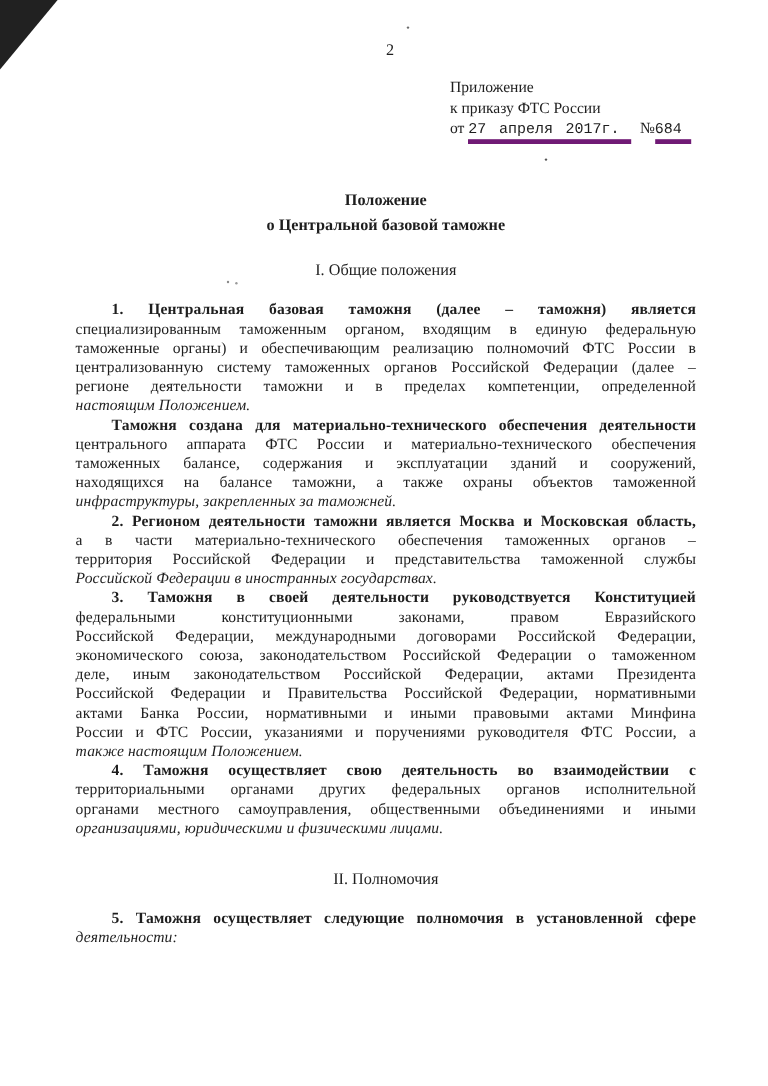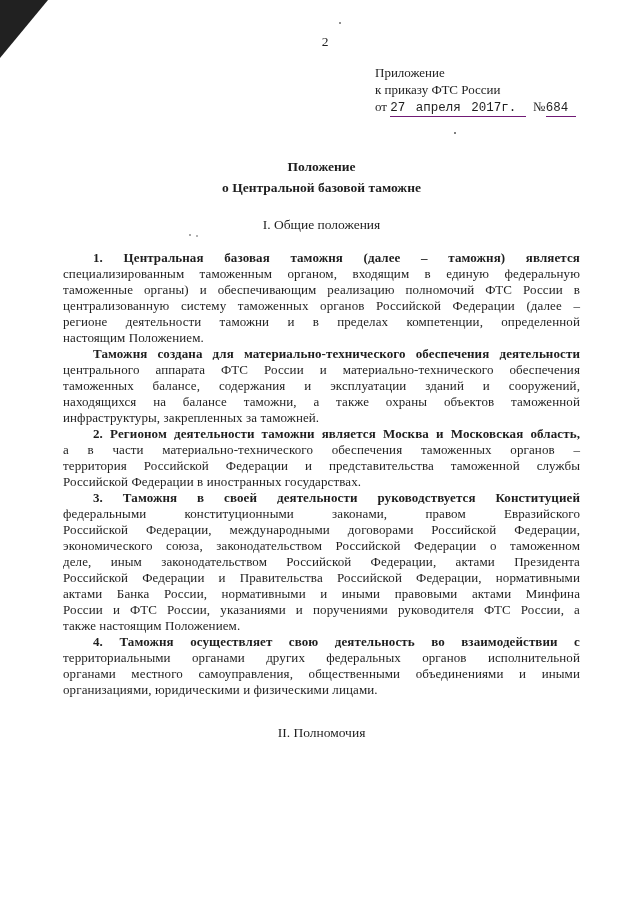--- a/index.html
+++ b/index.html
@@ -16,35 +16,35 @@
   #speck3 { left:189px; top:234px; background:#8a8a8a; }
   #speck4 { left:196px; top:235px; background:#9a9a9a; }
 
   .page-number { position:absolute; top:34px; left:0; width:650px;
     text-align:center; font-size:13.5px; }
 
   
   .appendix { position:absolute; top:64px; left:375px; font-size:13px;
     line-height:17px; white-space:nowrap; }
   .mono { font-family:"Liberation Mono", monospace; font-size:12.5px; word-spacing:3px; }
-  .ufield { border-bottom:1px solid #701a75; padding-bottom:1px; }
+  .ufield { border-bottom:4px solid #701a75; padding-bottom:1px; }
   .date-field { padding-right:10px; }
   .num-field { padding-right:8px; word-spacing:normal; }
   .field-gap { display:inline-block; width:7px; }
 
   
   .main { position:absolute; top:156px; left:63px; width:517px; font-size:13px; }
   .doc-title { text-align:center; font-weight:bold; font-size:13.5px; line-height:21px; }
   .sec-heading { text-align:center; font-size:13.5px; line-height:21px; margin-top:16px; }
   .paras { margin-top:15px; }
   .paras2 { margin-top:14px; }
   #heading-powers { margin-top:24px; }
   .jline { line-height:16px; text-align:justify; text-align-last:justify; letter-spacing:0.1px; }
   .jline.first { text-indent:30px;font-weight:bold; }
-  .jline.last { text-align-last:left; }
+  .jline.last { text-align-last:left;font-style:italic; }
 </style>
 </head>
 <body>
 
 <div class="page">
 
   <div class="corner"></div>
   <div class="speck" id="speck1"></div>
   <div class="speck" id="speck2"></div>
   <div class="speck" id="speck3"></div>
@@ -103,15 +103,21 @@
       <div>
         <div class="jline first">4. Таможня осуществляет свою деятельность во взаимодействии с</div>
         <div class="jline">территориальными органами других федеральных органов исполнительной</div>
         <div class="jline">органами местного самоуправления, общественными объединениями и иными</div>
         <div class="jline last">организациями, юридическими и физическими лицами.</div>
       </div>
     </div>
 
     <div class="sec-heading" id="heading-powers">II. Полномочия</div>
 
+    <div class="paras2">
+      <div>
+        <div class="jline first">5. Таможня осуществляет следующие полномочия в установленной сфере</div>
+        <div class="jline last">деятельности:</div>
+      </div>
+    </div>
 
   </div>
 </div>
 
 </body></html>

